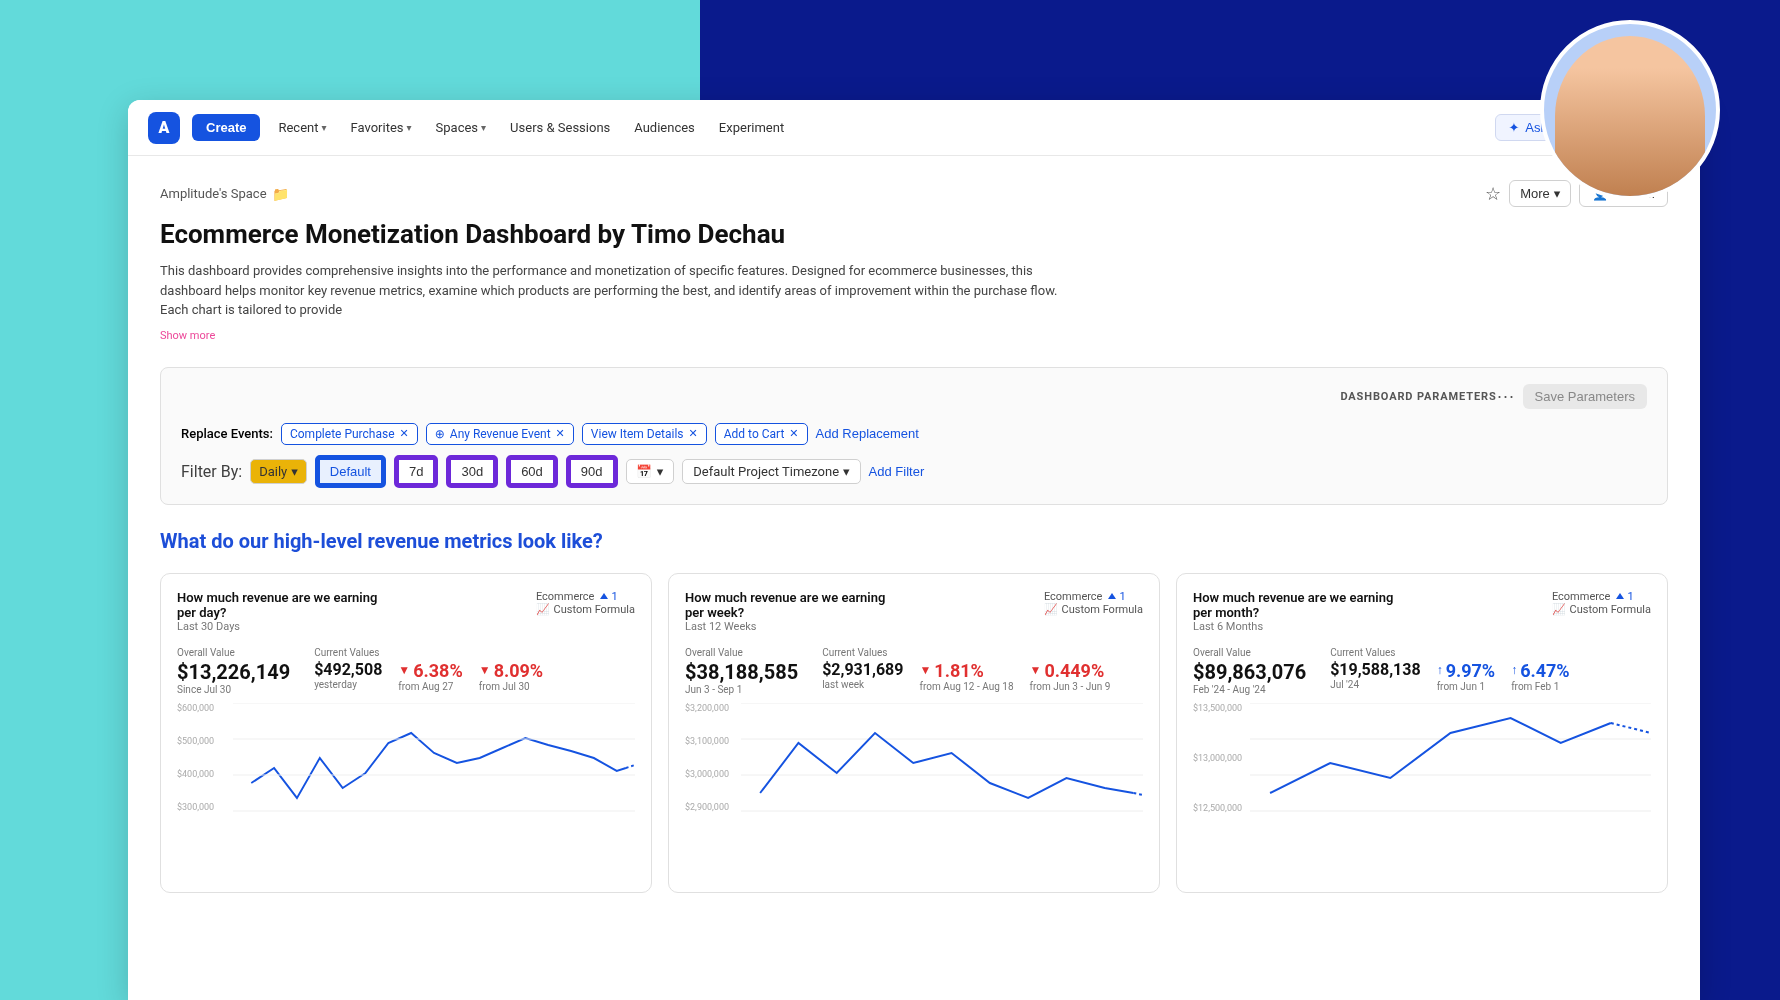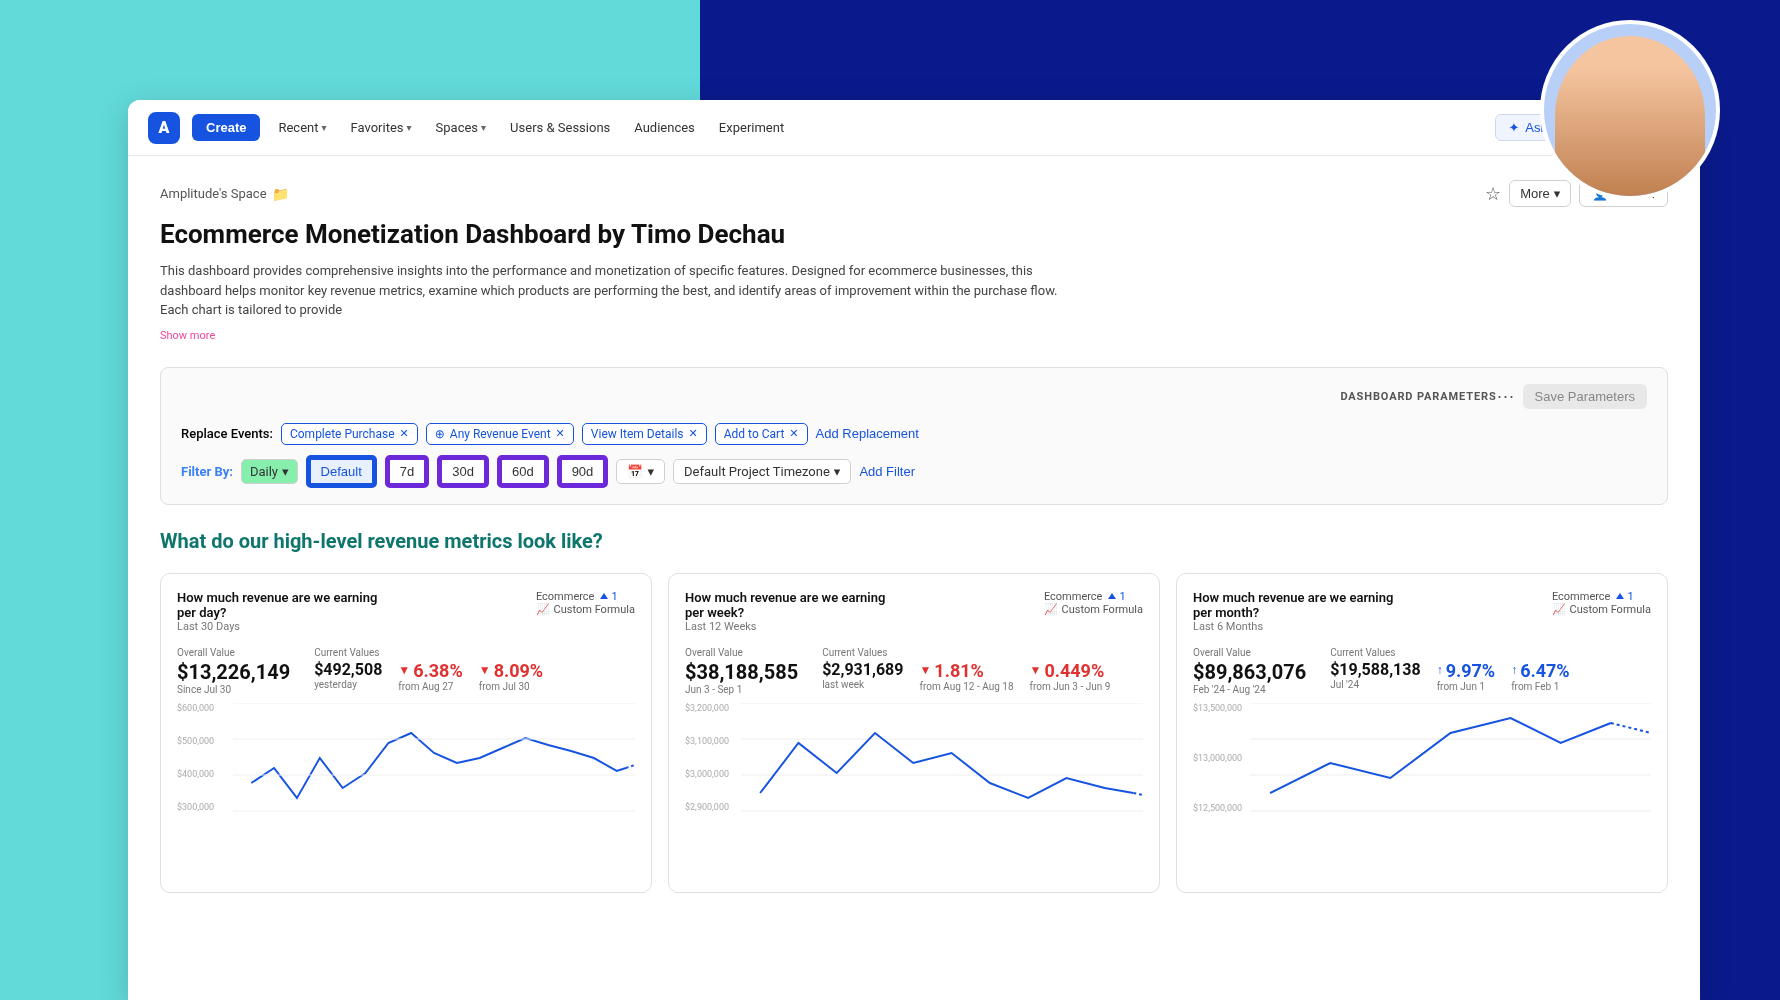--- a/index.html
+++ b/index.html
@@ -166,24 +166,24 @@
     }
     .tag .tag-x { cursor: pointer; font-size: 11px; }
     .add-replacement {
       color: #1553e0; font-size: 13px; cursor: pointer; background: none; border: none;
       font-weight: 500;
     }
 
     .filter-row {
       display: flex; align-items: center; gap: 8px; flex-wrap: wrap;
     }
-    .filter-label { font-size: 13px; color: #3b82f6; font-weight: 700; }
+    .filter-label { font-size: 16px; color: #404040; font-weight: 400; }
     .filter-select {
       border: 1px solid #d0d0d0; border-radius: 5px;
-      padding: 4px 8px; font-size: 13px; color: #333; cursor: pointer; background: #86efac;
+      padding: 4px 8px; font-size: 13px; color: #333; cursor: pointer; background: #eab308;
       display: flex; align-items: center; gap: 4px;
     }
     .period-btn {
       border: 5px solid #6d28d9; border-radius: 5px;
       padding: 4px 10px; font-size: 13px; color: #333; cursor: pointer; background: #fff;
     }
     .period-btn.default-active { background: #e8f0fe; color: #1553e0; border-color: #1553e0; }
     .calendar-btn {
       border: 1px solid #d0d0d0; border-radius: 5px;
       padding: 4px 10px; font-size: 13px; color: #333; cursor: pointer; background: #fff;
@@ -194,21 +194,21 @@
       padding: 4px 10px; font-size: 13px; color: #333; cursor: pointer; background: #fff;
       display: flex; align-items: center; gap: 4px;
     }
     .add-filter-btn {
       color: #1553e0; font-size: 13px; cursor: pointer; background: none; border: none;
       font-weight: 500;
     }
 
     
     .section-title {
-      font-size: 20px; font-weight: 700; color: #0f766e; margin-bottom: 20px;
+      font-size: 20px; font-weight: 700; color: #1d4ed8; margin-bottom: 20px;
     }
 
     
     .charts-grid {
       display: grid;
       grid-template-columns: 1fr 1fr 1fr;
       gap: 16px;
     }
     .chart-card {
       border: 1px solid #e0e0e0;

